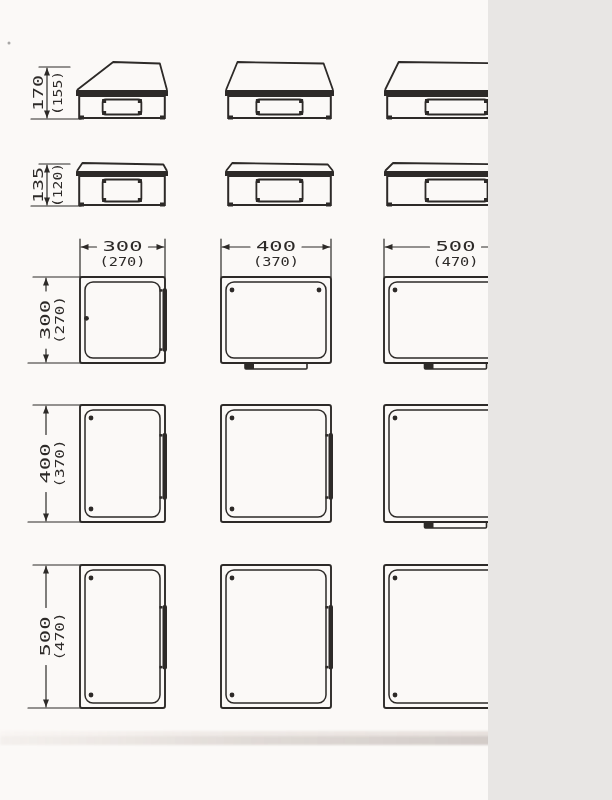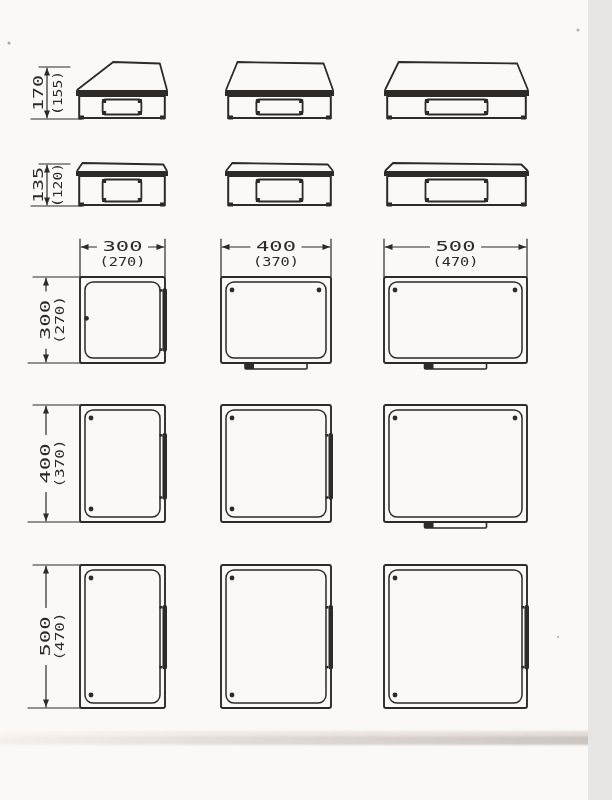--- a/index.html
+++ b/index.html
@@ -1,16 +1,16 @@
 <!DOCTYPE html>
 <html><head>
 <meta charset="utf-8">
 <style>
   html,body{margin:0;padding:0;background:#e8e6e4;}
-  #page{position:relative;width:588px;height:800px;background:#a21caf;overflow:hidden;
+  #page{position:relative;width:488px;height:800px;background:#a21caf;overflow:hidden;
         font-family:"DejaVu Sans Mono","Liberation Mono",monospace;}
   svg text{fill:#2d2a28;}
 </style>
 </head>
 <body>
 
 <div id="page"><svg xmlns="http://www.w3.org/2000/svg" width="612" height="800" viewBox="0 0 612 800">
       <defs>
         <linearGradient id="gA" x1="0" y1="0" x2="1" y2="0">
           <stop offset="0%" stop-color="rgba(205,175,165,0.05)"></stop>

